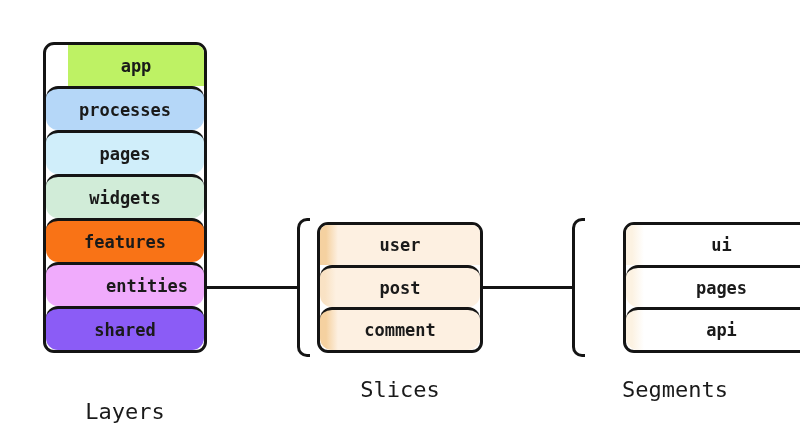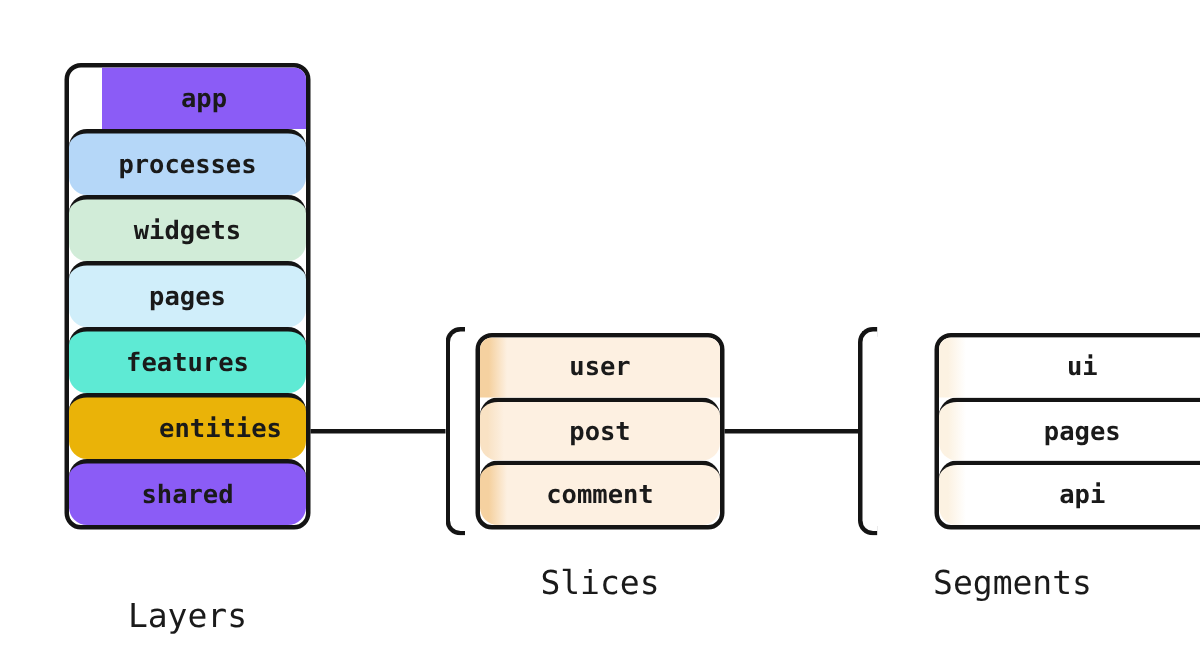--- a/index.html
+++ b/index.html
@@ -83,36 +83,36 @@
   #caption-layers   { left: 43px;  width: 164px; margin-top: 22px; }
   #caption-slices   { left: 317px; width: 166px; }
   #caption-segments { left: 592px; width: 166px; }
 </style>
 </head>
 <body>
 
 <div class="canvas">
 
   <div class="stack" id="layers-stack">
-    <div class="row" style="background-color: #8b5cf6; margin-left: 22px;">
+    <div class="row" style="background-color: #bef264; margin-left: 22px;">
       <span class="row-label">app</span>
     </div>
     <div class="row" style="background-color: rgb(181, 215, 248);">
       <span class="row-label">processes</span>
     </div>
+    <div class="row" style="background-color: rgb(208, 238, 250);">
+      <span class="row-label">pages</span>
+    </div>
     <div class="row" style="background-color: rgb(209, 236, 216);">
       <span class="row-label">widgets</span>
     </div>
-    <div class="row" style="background-color: rgb(208, 238, 250);">
-      <span class="row-label">pages</span>
-    </div>
-    <div class="row" style="background-color: #5eead4;">
+    <div class="row" style="background-color: #f97316;">
       <span class="row-label">features</span>
     </div>
-    <div class="row" style="background-color: #eab308; padding-left: 44px;">
+    <div class="row" style="background-color: #f0abfc; padding-left: 44px;">
       <span class="row-label">entities</span>
     </div>
     <div class="row" style="background-color: #8b5cf6;">
       <span class="row-label">shared</span>
     </div>
   </div>
   <div class="caption" id="caption-layers">Layers</div>
 
   <div class="connector" id="connector-1"></div>
 

